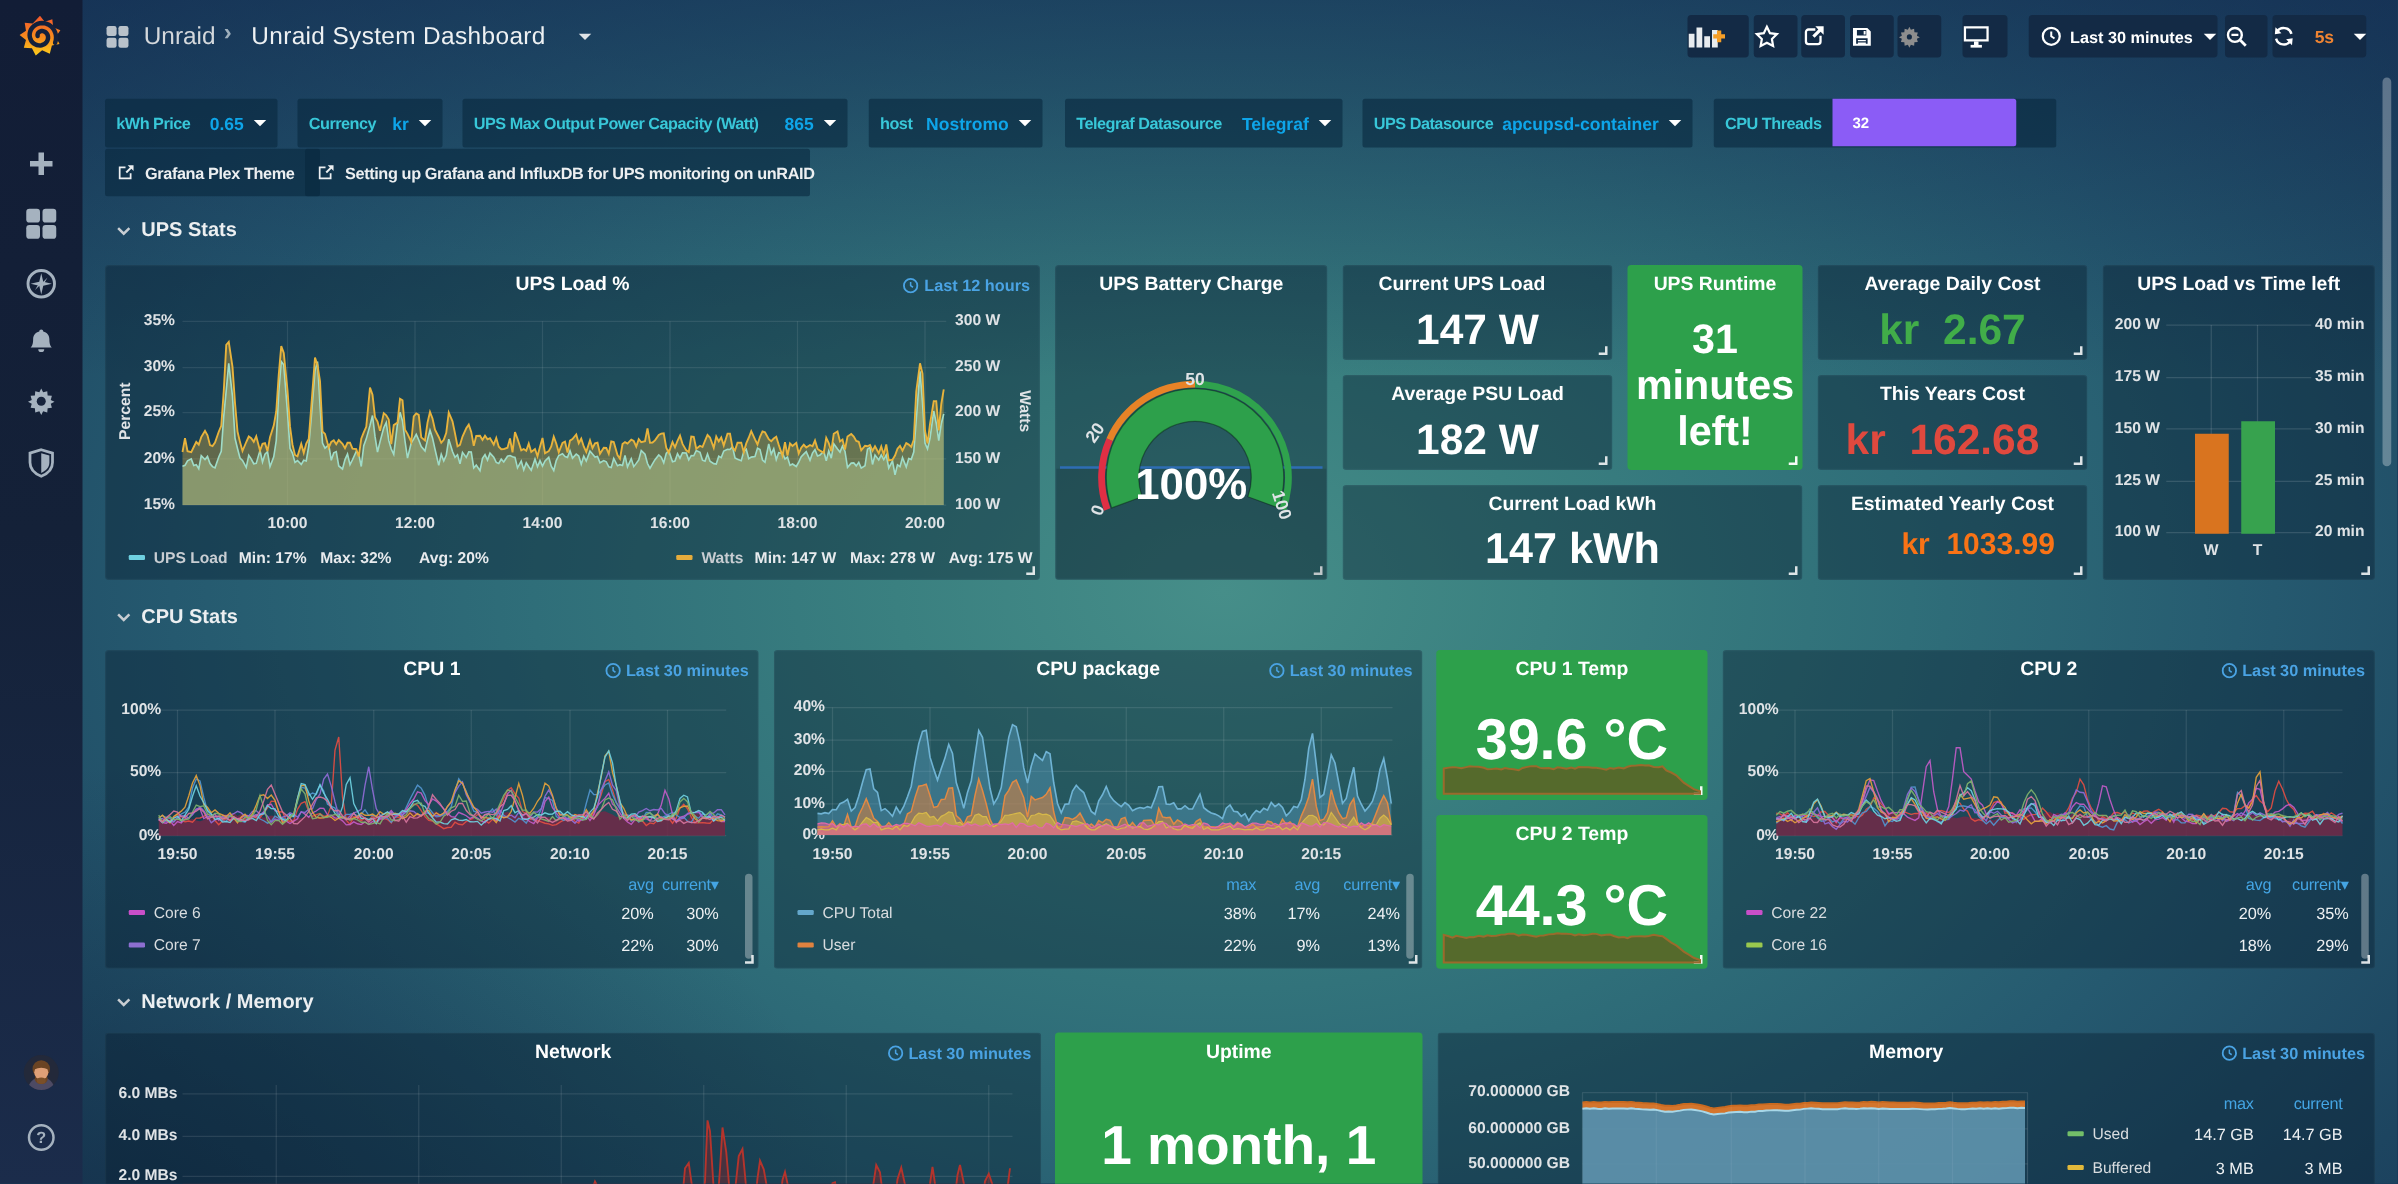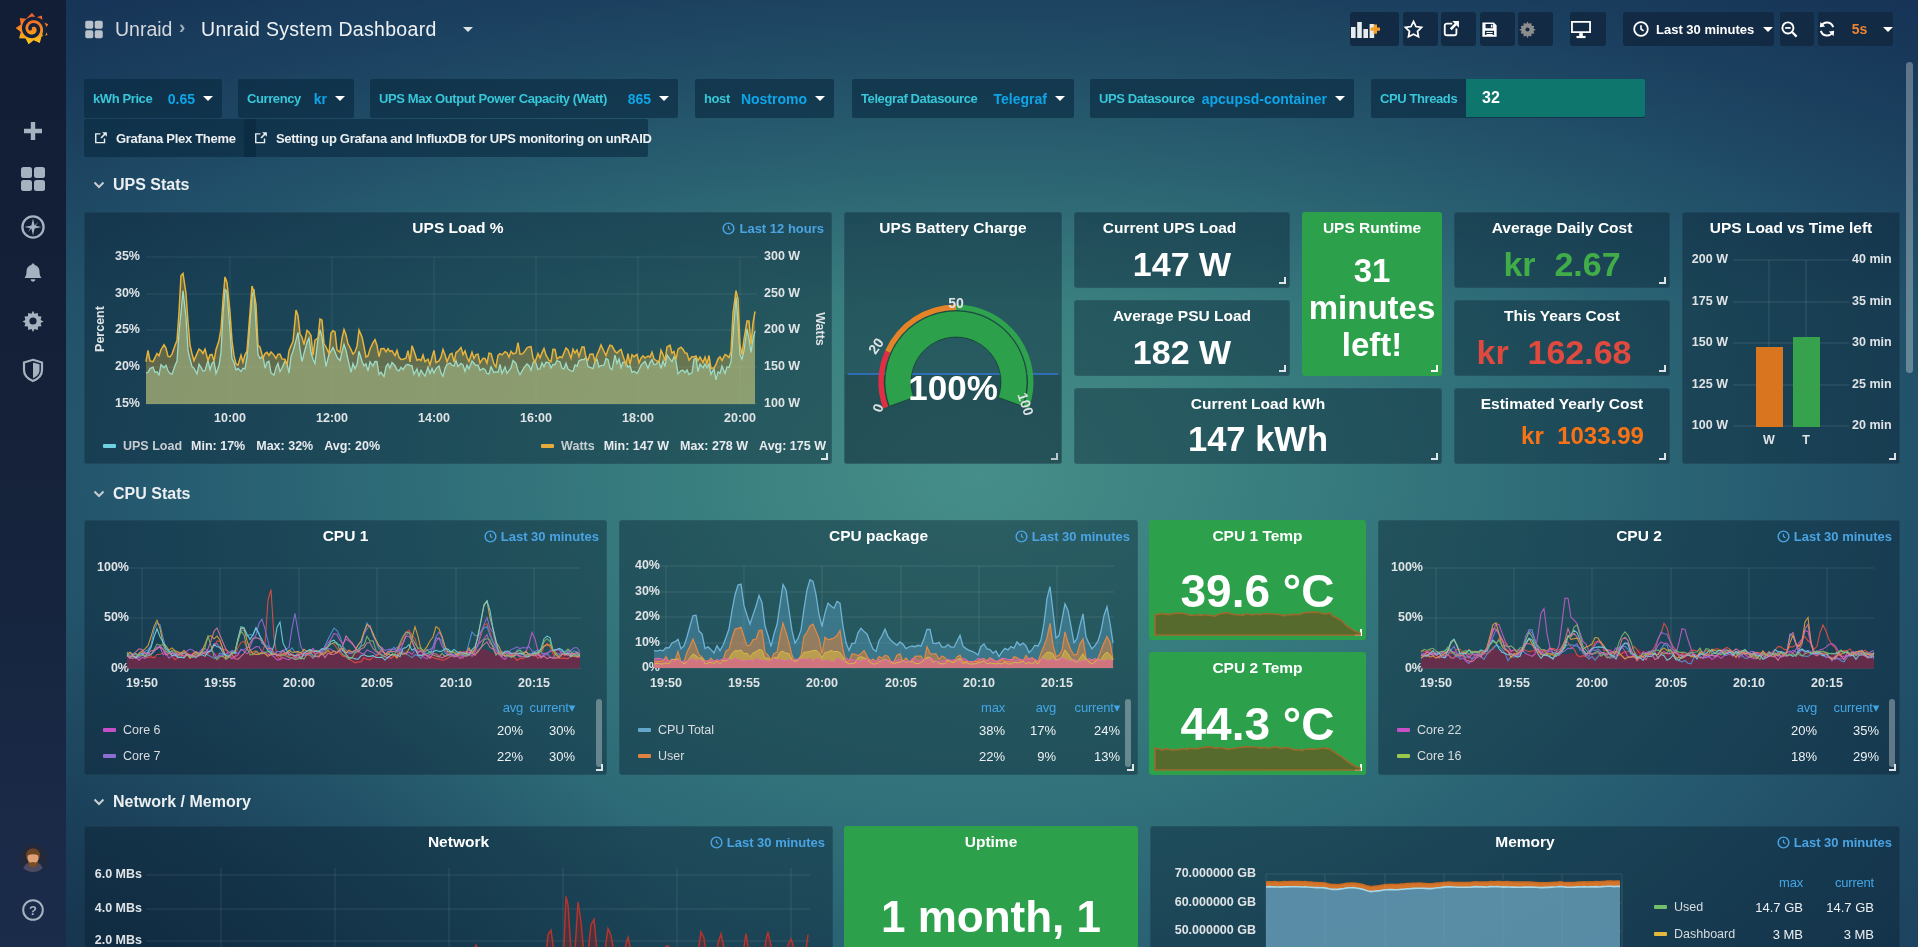--- a/index.html
+++ b/index.html
@@ -186,21 +186,21 @@
     <span class="vlab">Telegraf Datasource</span>
     <span class="vval">Telegraf<span class="caret"></span></span>
   </div>
 <div class="vbox" style="left:1090px;width:264px">
     <span class="vlab">UPS Datasource</span>
     <span class="vval">apcupsd-container<span class="caret"></span></span>
   </div>
 <div class="vbox" style="left:1371px;width:274px">
     <span class="vlab" style="padding-left:0">CPU Threads</span>
   </div>
-<div style="position:absolute;left:1466px;top:79px;width:179px;height:38px;background:#0f766e;border-radius:0 2px 2px 0;color:#fff;font-size:16px;font-weight:bold;display:flex;align-items:center;padding-left:16px">32</div>
+<div style="position:absolute;left:1466px;top:79px;width:147px;height:38px;background:#8b5cf6;border-radius:0 2px 2px 0;color:#fff;font-size:12px;font-weight:bold;display:flex;align-items:center;padding-left:16px">32</div>
 <div class="lbox" style="left:84px;width:172px">
     <svg width="14" height="14" viewBox="0 0 24 24" style="flex:none">
       <path fill="none" stroke="#eceff1" stroke-width="2.4" d="M18 13v7H3V5h8"></path>
       <path fill="#eceff1" d="M14 2h8v8l-3-3-6 6-2-2 6-6z"></path>
     </svg>
     <span>Grafana Plex Theme</span>
   </div>
 <div class="lbox" style="left:244px;width:404px">
     <svg width="14" height="14" viewBox="0 0 24 24" style="flex:none">
       <path fill="none" stroke="#eceff1" stroke-width="2.4" d="M18 13v7H3V5h8"></path>
@@ -268,21 +268,21 @@
     <path d="M62,161.0 L64,160.3 L66,156.6 L69,155.1 L71,160.4 L73,159.7 L75,163.0 L77,152.6 L80,155.7 L82,153.2 L84,158.8 L86,161.3 L88,162.3 L91,153.6 L93,149.1 L95,120.8 L97,100.1 L99,78.6 L102,105.3 L104,138.6 L106,146.8 L108,154.4 L110,156.3 L113,161.9 L115,152.2 L117,155.3 L119,159.0 L121,158.7 L124,148.3 L126,157.6 L128,151.3 L130,149.4 L132,161.4 L135,153.5 L137,140.4 L139,101.8 L141,77.2 L143,79.9 L146,118.1 L148,146.6 L150,150.7 L152,157.9 L154,156.4 L157,159.5 L159,156.2 L161,156.8 L163,145.0 L165,122.2 L168,84.7 L170,77.3 L172,111.9 L174,142.4 L176,146.5 L179,143.9 L181,156.2 L183,150.3 L185,149.3 L187,160.8 L190,163.2 L192,155.7 L194,151.2 L196,159.7 L198,155.8 L201,149.2 L203,151.3 L205,161.2 L207,144.6 L209,139.1 L212,128.3 L214,120.4 L216,137.1 L218,149.6 L220,141.5 L223,130.3 L225,126.0 L227,140.3 L229,147.2 L231,151.5 L234,127.1 L236,117.8 L238,124.8 L240,140.8 L242,154.5 L245,142.3 L247,139.1 L249,135.5 L251,140.0 L253,145.2 L256,148.7 L258,139.9 L260,132.2 L262,138.3 L264,147.4 L267,160.3 L269,151.5 L271,156.7 L273,152.2 L275,139.3 L278,149.2 L280,153.8 L282,151.8 L284,159.1 L286,149.9 L289,154.0 L291,149.5 L293,149.6 L295,162.4 L297,160.1 L300,164.6 L302,154.6 L304,151.7 L306,156.1 L308,150.5 L311,153.7 L313,157.9 L315,158.8 L317,155.3 L319,157.6 L322,153.0 L324,152.4 L326,153.4 L328,153.9 L330,162.3 L333,156.9 L335,163.9 L337,158.3 L339,161.4 L341,164.2 L344,155.2 L346,161.4 L348,156.5 L350,160.9 L352,156.8 L355,153.9 L357,160.9 L359,164.4 L361,156.5 L363,152.4 L366,151.0 L368,153.2 L370,153.9 L372,148.6 L374,154.5 L377,151.3 L379,152.8 L381,159.4 L383,152.9 L385,156.8 L388,148.9 L390,151.2 L392,153.6 L394,153.1 L396,158.2 L399,156.5 L401,157.4 L403,161.5 L405,162.0 L407,154.8 L410,160.6 L412,159.7 L414,160.4 L416,152.3 L418,161.5 L421,155.0 L423,161.3 L425,158.7 L427,155.9 L429,148.4 L432,151.4 L434,158.8 L436,162.7 L438,159.1 L440,155.7 L443,151.9 L445,153.7 L447,158.3 L449,150.7 L451,148.5 L454,157.4 L456,156.8 L458,150.9 L460,154.5 L462,150.2 L465,150.5 L467,155.9 L469,152.4 L471,152.6 L473,148.5 L476,149.9 L478,156.2 L480,157.0 L482,151.2 L484,157.0 L487,158.9 L489,159.2 L491,153.0 L493,154.1 L495,148.8 L498,147.4 L500,147.6 L502,145.3 L504,154.3 L506,155.4 L509,156.6 L511,149.3 L513,147.4 L515,154.9 L517,153.7 L520,153.2 L522,146.5 L524,147.7 L526,156.0 L528,157.8 L531,143.2 L533,151.3 L535,147.0 L537,155.7 L539,150.1 L542,150.5 L544,155.2 L546,153.7 L548,160.3 L550,159.2 L553,161.2 L555,157.7 L557,153.4 L559,151.3 L561,149.4 L564,156.2 L566,150.5 L568,147.7 L570,152.8 L572,152.1 L575,149.0 L577,156.6 L579,148.7 L581,154.5 L583,143.0 L586,147.2 L588,149.7 L590,144.8 L592,149.1 L594,161.9 L597,158.5 L599,158.3 L601,160.7 L603,157.9 L605,162.5 L608,160.6 L610,147.3 L612,146.0 L614,159.6 L616,152.0 L619,155.9 L621,152.0 L623,155.7 L625,151.9 L627,162.4 L630,156.8 L632,167.8 L634,159.9 L636,161.3 L638,154.1 L641,161.6 L643,154.9 L645,155.5 L647,149.6 L649,123.8 L652,85.1 L654,110.1 L656,142.5 L658,147.2 L660,138.6 L663,116.8 L665,126.6 L667,140.5 L669,127.0 L671,119.1 L671,192 L62,192 Z" fill="rgba(150,210,186,0.50)" stroke="none"></path>
     <path d="M62,149.6 L64,138.5 L66,148.9 L69,149.7 L71,145.6 L73,141.5 L75,143.7 L77,137.7 L80,132.7 L82,136.2 L84,144.1 L86,144.9 L88,142.1 L91,133.4 L93,128.6 L95,100.9 L97,63.8 L99,61.5 L102,81.5 L104,110.3 L106,133.2 L108,141.7 L110,148.8 L113,141.6 L115,137.2 L117,138.5 L119,141.4 L121,137.1 L124,148.5 L126,143.0 L128,142.5 L130,148.9 L132,137.7 L135,128.5 L137,117.2 L139,87.7 L141,64.9 L143,70.4 L146,100.2 L148,129.1 L150,143.7 L152,152.0 L154,153.1 L157,143.1 L159,150.3 L161,142.8 L163,139.1 L165,113.5 L168,74.1 L170,80.1 L172,92.8 L174,133.2 L176,135.1 L179,146.1 L181,141.5 L183,140.3 L185,143.4 L187,140.0 L190,143.1 L192,146.5 L194,142.2 L196,142.2 L198,146.9 L201,147.3 L203,153.2 L205,139.0 L207,133.9 L209,129.5 L212,98.0 L214,103.7 L216,121.8 L218,125.2 L220,132.7 L223,118.5 L225,120.2 L227,123.6 L229,143.3 L231,128.1 L234,126.1 L236,107.0 L238,108.2 L240,131.8 L242,135.1 L245,141.6 L247,121.1 L249,118.8 L251,119.9 L253,137.9 L256,140.3 L258,126.1 L260,117.6 L262,122.8 L264,131.8 L267,137.6 L269,142.2 L271,139.9 L273,134.3 L275,118.1 L278,125.1 L280,134.7 L282,145.0 L284,143.9 L286,137.2 L289,130.6 L291,127.7 L293,133.5 L295,144.7 L297,136.8 L300,136.6 L302,139.9 L304,136.6 L306,139.5 L308,138.6 L311,143.6 L313,138.4 L315,145.4 L317,147.4 L319,147.3 L322,146.2 L324,138.7 L326,149.9 L328,133.7 L330,139.0 L333,148.3 L335,147.2 L337,148.6 L339,142.9 L341,149.6 L344,147.2 L346,153.0 L348,145.3 L350,138.4 L352,150.6 L355,148.9 L357,145.2 L359,137.4 L361,142.8 L363,149.9 L366,142.3 L368,141.3 L370,150.1 L372,140.5 L374,139.2 L377,135.6 L379,142.6 L381,138.9 L383,145.2 L385,149.5 L388,140.2 L390,146.4 L392,142.6 L394,142.1 L396,151.0 L399,146.2 L401,146.4 L403,151.1 L405,141.1 L407,141.6 L410,152.0 L412,155.0 L414,143.3 L416,141.7 L418,142.9 L421,139.7 L423,140.8 L425,145.3 L427,139.3 L429,141.8 L432,141.0 L434,130.7 L436,142.2 L438,142.0 L440,140.3 L443,135.9 L445,134.9 L447,134.6 L449,146.1 L451,150.2 L454,141.6 L456,145.9 L458,140.6 L460,136.5 L462,143.1 L465,148.3 L467,149.7 L469,137.3 L471,137.5 L473,147.0 L476,144.6 L478,145.6 L480,140.7 L482,136.0 L484,138.0 L487,146.3 L489,137.2 L491,141.1 L493,138.0 L495,144.4 L498,134.9 L500,134.9 L502,146.0 L504,148.3 L506,142.2 L509,142.1 L511,149.7 L513,142.7 L515,138.2 L517,132.9 L520,139.5 L522,143.6 L524,137.4 L526,133.1 L528,133.8 L531,139.4 L533,141.0 L535,138.8 L537,137.4 L539,143.9 L542,152.6 L544,141.7 L546,152.4 L548,142.8 L550,144.8 L553,142.3 L555,150.8 L557,146.2 L559,143.8 L561,146.0 L564,144.0 L566,145.0 L568,140.3 L570,146.9 L572,148.5 L575,150.2 L577,138.3 L579,142.4 L581,149.0 L583,135.0 L586,133.2 L588,141.1 L590,139.6 L592,147.7 L594,137.2 L597,135.2 L599,137.3 L601,140.8 L603,141.4 L605,148.2 L608,144.6 L610,145.0 L612,144.0 L614,148.7 L616,145.0 L619,150.6 L621,145.1 L623,151.8 L625,143.5 L627,156.4 L630,155.8 L632,152.4 L634,146.9 L636,144.7 L638,148.5 L641,142.5 L643,143.7 L645,145.5 L647,139.8 L649,101.2 L652,78.6 L654,87.0 L656,132.6 L658,142.8 L660,127.4 L663,108.9 L665,108.9 L667,132.4 L669,111.2 L671,99.5 L671,192 L62,192 Z" fill="rgba(230,177,60,0.35)" stroke="none"></path>
     <path d="M62,161.0 L64,160.3 L66,156.6 L69,155.1 L71,160.4 L73,159.7 L75,163.0 L77,152.6 L80,155.7 L82,153.2 L84,158.8 L86,161.3 L88,162.3 L91,153.6 L93,149.1 L95,120.8 L97,100.1 L99,78.6 L102,105.3 L104,138.6 L106,146.8 L108,154.4 L110,156.3 L113,161.9 L115,152.2 L117,155.3 L119,159.0 L121,158.7 L124,148.3 L126,157.6 L128,151.3 L130,149.4 L132,161.4 L135,153.5 L137,140.4 L139,101.8 L141,77.2 L143,79.9 L146,118.1 L148,146.6 L150,150.7 L152,157.9 L154,156.4 L157,159.5 L159,156.2 L161,156.8 L163,145.0 L165,122.2 L168,84.7 L170,77.3 L172,111.9 L174,142.4 L176,146.5 L179,143.9 L181,156.2 L183,150.3 L185,149.3 L187,160.8 L190,163.2 L192,155.7 L194,151.2 L196,159.7 L198,155.8 L201,149.2 L203,151.3 L205,161.2 L207,144.6 L209,139.1 L212,128.3 L214,120.4 L216,137.1 L218,149.6 L220,141.5 L223,130.3 L225,126.0 L227,140.3 L229,147.2 L231,151.5 L234,127.1 L236,117.8 L238,124.8 L240,140.8 L242,154.5 L245,142.3 L247,139.1 L249,135.5 L251,140.0 L253,145.2 L256,148.7 L258,139.9 L260,132.2 L262,138.3 L264,147.4 L267,160.3 L269,151.5 L271,156.7 L273,152.2 L275,139.3 L278,149.2 L280,153.8 L282,151.8 L284,159.1 L286,149.9 L289,154.0 L291,149.5 L293,149.6 L295,162.4 L297,160.1 L300,164.6 L302,154.6 L304,151.7 L306,156.1 L308,150.5 L311,153.7 L313,157.9 L315,158.8 L317,155.3 L319,157.6 L322,153.0 L324,152.4 L326,153.4 L328,153.9 L330,162.3 L333,156.9 L335,163.9 L337,158.3 L339,161.4 L341,164.2 L344,155.2 L346,161.4 L348,156.5 L350,160.9 L352,156.8 L355,153.9 L357,160.9 L359,164.4 L361,156.5 L363,152.4 L366,151.0 L368,153.2 L370,153.9 L372,148.6 L374,154.5 L377,151.3 L379,152.8 L381,159.4 L383,152.9 L385,156.8 L388,148.9 L390,151.2 L392,153.6 L394,153.1 L396,158.2 L399,156.5 L401,157.4 L403,161.5 L405,162.0 L407,154.8 L410,160.6 L412,159.7 L414,160.4 L416,152.3 L418,161.5 L421,155.0 L423,161.3 L425,158.7 L427,155.9 L429,148.4 L432,151.4 L434,158.8 L436,162.7 L438,159.1 L440,155.7 L443,151.9 L445,153.7 L447,158.3 L449,150.7 L451,148.5 L454,157.4 L456,156.8 L458,150.9 L460,154.5 L462,150.2 L465,150.5 L467,155.9 L469,152.4 L471,152.6 L473,148.5 L476,149.9 L478,156.2 L480,157.0 L482,151.2 L484,157.0 L487,158.9 L489,159.2 L491,153.0 L493,154.1 L495,148.8 L498,147.4 L500,147.6 L502,145.3 L504,154.3 L506,155.4 L509,156.6 L511,149.3 L513,147.4 L515,154.9 L517,153.7 L520,153.2 L522,146.5 L524,147.7 L526,156.0 L528,157.8 L531,143.2 L533,151.3 L535,147.0 L537,155.7 L539,150.1 L542,150.5 L544,155.2 L546,153.7 L548,160.3 L550,159.2 L553,161.2 L555,157.7 L557,153.4 L559,151.3 L561,149.4 L564,156.2 L566,150.5 L568,147.7 L570,152.8 L572,152.1 L575,149.0 L577,156.6 L579,148.7 L581,154.5 L583,143.0 L586,147.2 L588,149.7 L590,144.8 L592,149.1 L594,161.9 L597,158.5 L599,158.3 L601,160.7 L603,157.9 L605,162.5 L608,160.6 L610,147.3 L612,146.0 L614,159.6 L616,152.0 L619,155.9 L621,152.0 L623,155.7 L625,151.9 L627,162.4 L630,156.8 L632,167.8 L634,159.9 L636,161.3 L638,154.1 L641,161.6 L643,154.9 L645,155.5 L647,149.6 L649,123.8 L652,85.1 L654,110.1 L656,142.5 L658,147.2 L660,138.6 L663,116.8 L665,126.6 L667,140.5 L669,127.0 L671,119.1" fill="none" stroke="#9fdcc8" stroke-width="1.3"></path>
     <path d="M62,149.6 L64,138.5 L66,148.9 L69,149.7 L71,145.6 L73,141.5 L75,143.7 L77,137.7 L80,132.7 L82,136.2 L84,144.1 L86,144.9 L88,142.1 L91,133.4 L93,128.6 L95,100.9 L97,63.8 L99,61.5 L102,81.5 L104,110.3 L106,133.2 L108,141.7 L110,148.8 L113,141.6 L115,137.2 L117,138.5 L119,141.4 L121,137.1 L124,148.5 L126,143.0 L128,142.5 L130,148.9 L132,137.7 L135,128.5 L137,117.2 L139,87.7 L141,64.9 L143,70.4 L146,100.2 L148,129.1 L150,143.7 L152,152.0 L154,153.1 L157,143.1 L159,150.3 L161,142.8 L163,139.1 L165,113.5 L168,74.1 L170,80.1 L172,92.8 L174,133.2 L176,135.1 L179,146.1 L181,141.5 L183,140.3 L185,143.4 L187,140.0 L190,143.1 L192,146.5 L194,142.2 L196,142.2 L198,146.9 L201,147.3 L203,153.2 L205,139.0 L207,133.9 L209,129.5 L212,98.0 L214,103.7 L216,121.8 L218,125.2 L220,132.7 L223,118.5 L225,120.2 L227,123.6 L229,143.3 L231,128.1 L234,126.1 L236,107.0 L238,108.2 L240,131.8 L242,135.1 L245,141.6 L247,121.1 L249,118.8 L251,119.9 L253,137.9 L256,140.3 L258,126.1 L260,117.6 L262,122.8 L264,131.8 L267,137.6 L269,142.2 L271,139.9 L273,134.3 L275,118.1 L278,125.1 L280,134.7 L282,145.0 L284,143.9 L286,137.2 L289,130.6 L291,127.7 L293,133.5 L295,144.7 L297,136.8 L300,136.6 L302,139.9 L304,136.6 L306,139.5 L308,138.6 L311,143.6 L313,138.4 L315,145.4 L317,147.4 L319,147.3 L322,146.2 L324,138.7 L326,149.9 L328,133.7 L330,139.0 L333,148.3 L335,147.2 L337,148.6 L339,142.9 L341,149.6 L344,147.2 L346,153.0 L348,145.3 L350,138.4 L352,150.6 L355,148.9 L357,145.2 L359,137.4 L361,142.8 L363,149.9 L366,142.3 L368,141.3 L370,150.1 L372,140.5 L374,139.2 L377,135.6 L379,142.6 L381,138.9 L383,145.2 L385,149.5 L388,140.2 L390,146.4 L392,142.6 L394,142.1 L396,151.0 L399,146.2 L401,146.4 L403,151.1 L405,141.1 L407,141.6 L410,152.0 L412,155.0 L414,143.3 L416,141.7 L418,142.9 L421,139.7 L423,140.8 L425,145.3 L427,139.3 L429,141.8 L432,141.0 L434,130.7 L436,142.2 L438,142.0 L440,140.3 L443,135.9 L445,134.9 L447,134.6 L449,146.1 L451,150.2 L454,141.6 L456,145.9 L458,140.6 L460,136.5 L462,143.1 L465,148.3 L467,149.7 L469,137.3 L471,137.5 L473,147.0 L476,144.6 L478,145.6 L480,140.7 L482,136.0 L484,138.0 L487,146.3 L489,137.2 L491,141.1 L493,138.0 L495,144.4 L498,134.9 L500,134.9 L502,146.0 L504,148.3 L506,142.2 L509,142.1 L511,149.7 L513,142.7 L515,138.2 L517,132.9 L520,139.5 L522,143.6 L524,137.4 L526,133.1 L528,133.8 L531,139.4 L533,141.0 L535,138.8 L537,137.4 L539,143.9 L542,152.6 L544,141.7 L546,152.4 L548,142.8 L550,144.8 L553,142.3 L555,150.8 L557,146.2 L559,143.8 L561,146.0 L564,144.0 L566,145.0 L568,140.3 L570,146.9 L572,148.5 L575,150.2 L577,138.3 L579,142.4 L581,149.0 L583,135.0 L586,133.2 L588,141.1 L590,139.6 L592,147.7 L594,137.2 L597,135.2 L599,137.3 L601,140.8 L603,141.4 L605,148.2 L608,144.6 L610,145.0 L612,144.0 L614,148.7 L616,145.0 L619,150.6 L621,145.1 L623,151.8 L625,143.5 L627,156.4 L630,155.8 L632,152.4 L634,146.9 L636,144.7 L638,148.5 L641,142.5 L643,143.7 L645,145.5 L647,139.8 L649,101.2 L652,78.6 L654,87.0 L656,132.6 L658,142.8 L660,127.4 L663,108.9 L665,108.9 L667,132.4 L669,111.2 L671,99.5" fill="none" stroke="#e8b33c" stroke-width="1.5"></path>
   </svg>
 <div class="leg" style="left:103px;top:439px">
     <span class="dash" style="background:#6ed0e0"></span>
     <span style="color:#c8cdd2">UPS Load</span>
 <span style="margin-left:9px">Min: 17%</span>
     <span style="margin-left:11px">Max: 32%</span>
-    <span style="margin-left:11px">Avg: 20%</span>
+    <span style="margin-left:22px">Avg: 20%</span>
   </div>
 <div class="leg" style="right:1092px;top:439px;left:auto">
     <span class="dash" style="background:#e5ac3c"></span>
     <span style="color:#c8cdd2">Watts</span>
 <span style="margin-left:9px">Min: 147 W</span>
     <span style="margin-left:11px">Max: 278 W</span>
     <span style="margin-left:11px">Avg: 175 W</span>
   </div>
 <div class="panel" style="left:844px;top:212px;width:218px;height:252px"></div>
 <div class="ptitle" style="left:844px;top:219px;width:218px">UPS Battery Charge</div>
@@ -587,16 +587,16 @@
 <div class="lh" style="left:1723px;top:875px;width:80px">max</div>
 <div class="lh" style="left:1794px;top:875px;width:80px">current</div>
 <div class="leg" style="left:1654px;top:900px">
     <span class="dash" style="background:#73bf69"></span>
     <span style="color:#d8dcdf;font-weight:normal">Used</span>
   </div>
 <div class="lv" style="left:1723px;top:900px;width:80px">14.7 GB</div>
 <div class="lv" style="left:1794px;top:900px;width:80px">14.7 GB</div>
 <div class="leg" style="left:1654px;top:927px">
     <span class="dash" style="background:#e2b93b"></span>
-    <span style="color:#d8dcdf;font-weight:normal">Dashboard</span>
+    <span style="color:#d8dcdf;font-weight:normal">Buffered</span>
   </div>
 <div class="lv" style="left:1723px;top:927px;width:80px">3 MB</div>
 <div class="lv" style="left:1794px;top:927px;width:80px">3 MB</div>
 <div style="position:absolute;left:1906px;top:62px;width:7px;height:311px;border-radius:4px;background:rgba(255,255,255,0.30)"></div>
 </body></html>

